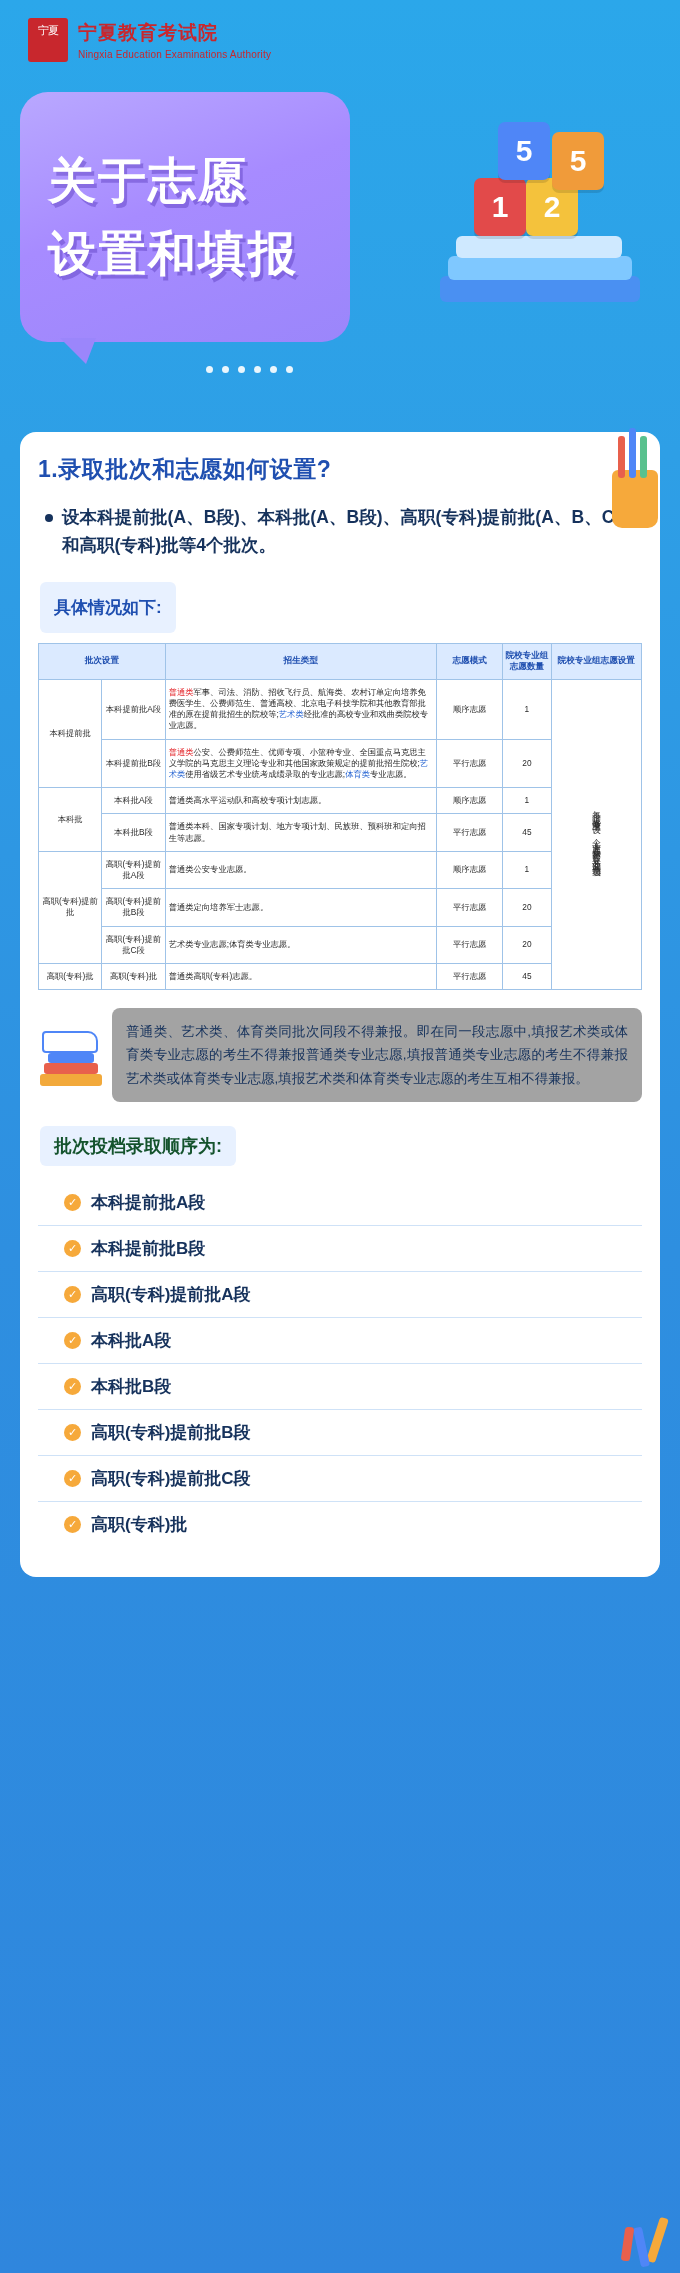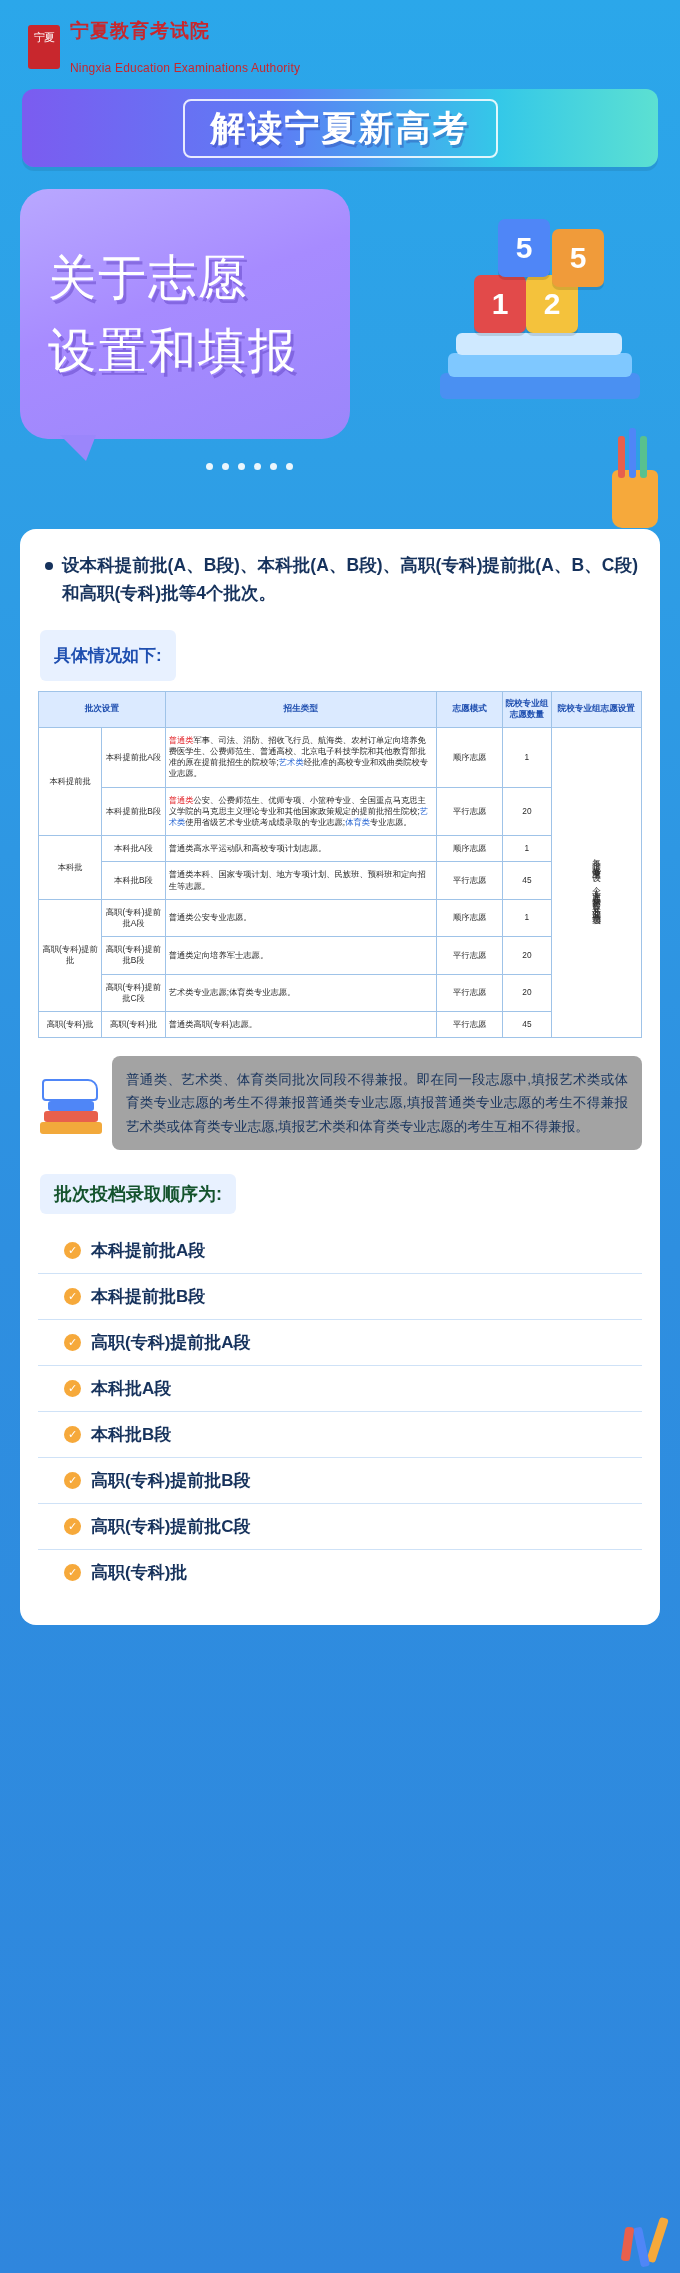--- a/index.html
+++ b/index.html
@@ -18,44 +18,44 @@
   }
 
   
   .logo-bar {
     display: flex;
     align-items: center;
     padding: 18px 0 8px 28px;
     gap: 10px;
   }
   .logo-mark {
-    width: 32px; height: 44px;
+    width: 40px; height: 44px;
     background: #c8272d;
     color: #fff;
     border-radius: 3px;
     font-size: 11px;
     line-height: 12px;
     text-align: center;
     padding-top: 6px;
     font-family: "Liberation Serif", serif;
     letter-spacing: -1px;
   }
   .logo-text-cn {
     color: #c8272d;
     font-size: 19px;
     font-weight: bold;
     letter-spacing: 1px;
     font-family: "Liberation Serif", serif;
     white-space: nowrap;
   }
   .logo-text-en {
     color: #c8272d;
-    font-size: 12px;
+    font-size: 10px;
     letter-spacing: .2px;
-    margin-top: 17px;
+    margin-top: 3px;
     white-space: nowrap;
   }
 
   
   .banner {
     margin: 6px 22px 0 22px;
     height: 78px;
     border-radius: 12px;
     background: linear-gradient(90deg, #7b5cf0 0%, #5d7df5 40%, #34c8e8 75%, #5ce0d2 100%);
     display: flex;
@@ -97,21 +97,21 @@
     width: 0; height: 0;
     border-left: 26px solid transparent;
     border-right: 10px solid transparent;
     border-top: 26px solid #9b86fb;
   }
   .hero-title {
     position: absolute;
     left: 28px; top: 70px;
     color: #fff;
     font-size: 48px;
-    font-weight: normal;
+    font-weight: bold;
     line-height: 1.12;
     letter-spacing: 2px;
     text-shadow: 3px 4px 0 rgba(90,60,190,.45);
     z-index: 4;
   }
   .hero-title .l2 { display:block;margin-top:19px; }
   .dots {
     position: absolute;
     left: 186px; top: 282px;
     display: flex; gap: 9px;
@@ -320,25 +320,20 @@
 <div class="page">
 
   <div class="logo-bar">
     <div class="logo-mark">宁夏</div>
     <div>
       <div class="logo-text-cn">宁夏教育考试院</div>
       <div class="logo-text-en">Ningxia Education Examinations Authority</div>
     </div>
   </div>
 
-  <div class="banner">
-    <div class="banner-inner">
-      <div class="banner-text">解读宁夏新高考</div>
-    </div>
-  </div>
 
   <div class="hero">
     <div class="speech"></div>
     <div class="hero-title">
       <span>关于志愿</span>
       <span class="l2">设置和填报</span>
     </div>
     <div class="dots">
       <i></i>
         <i></i>
@@ -358,20 +353,21 @@
     </div>
   </div>
 
   <div class="cup">
     <i class="p1"></i>
       <i class="p2"></i>
       <i class="p3"></i>
   </div>
 
   <div class="card">
+    <div class="sec-title">1.录取批次和志愿如何设置?</div>
 
     <div class="bullets">
       <div class="bullet">设本科提前批(A、B段)、本科批(A、B段)、高职(专科)提前批(A、B、C段)和高职(专科)批等4个批次。</div>
     </div>
 
     <div class="subhead">具体情况如下:</div>
 
     <table class="plan">
       <colgroup>
         <col style="width:10.5%">

